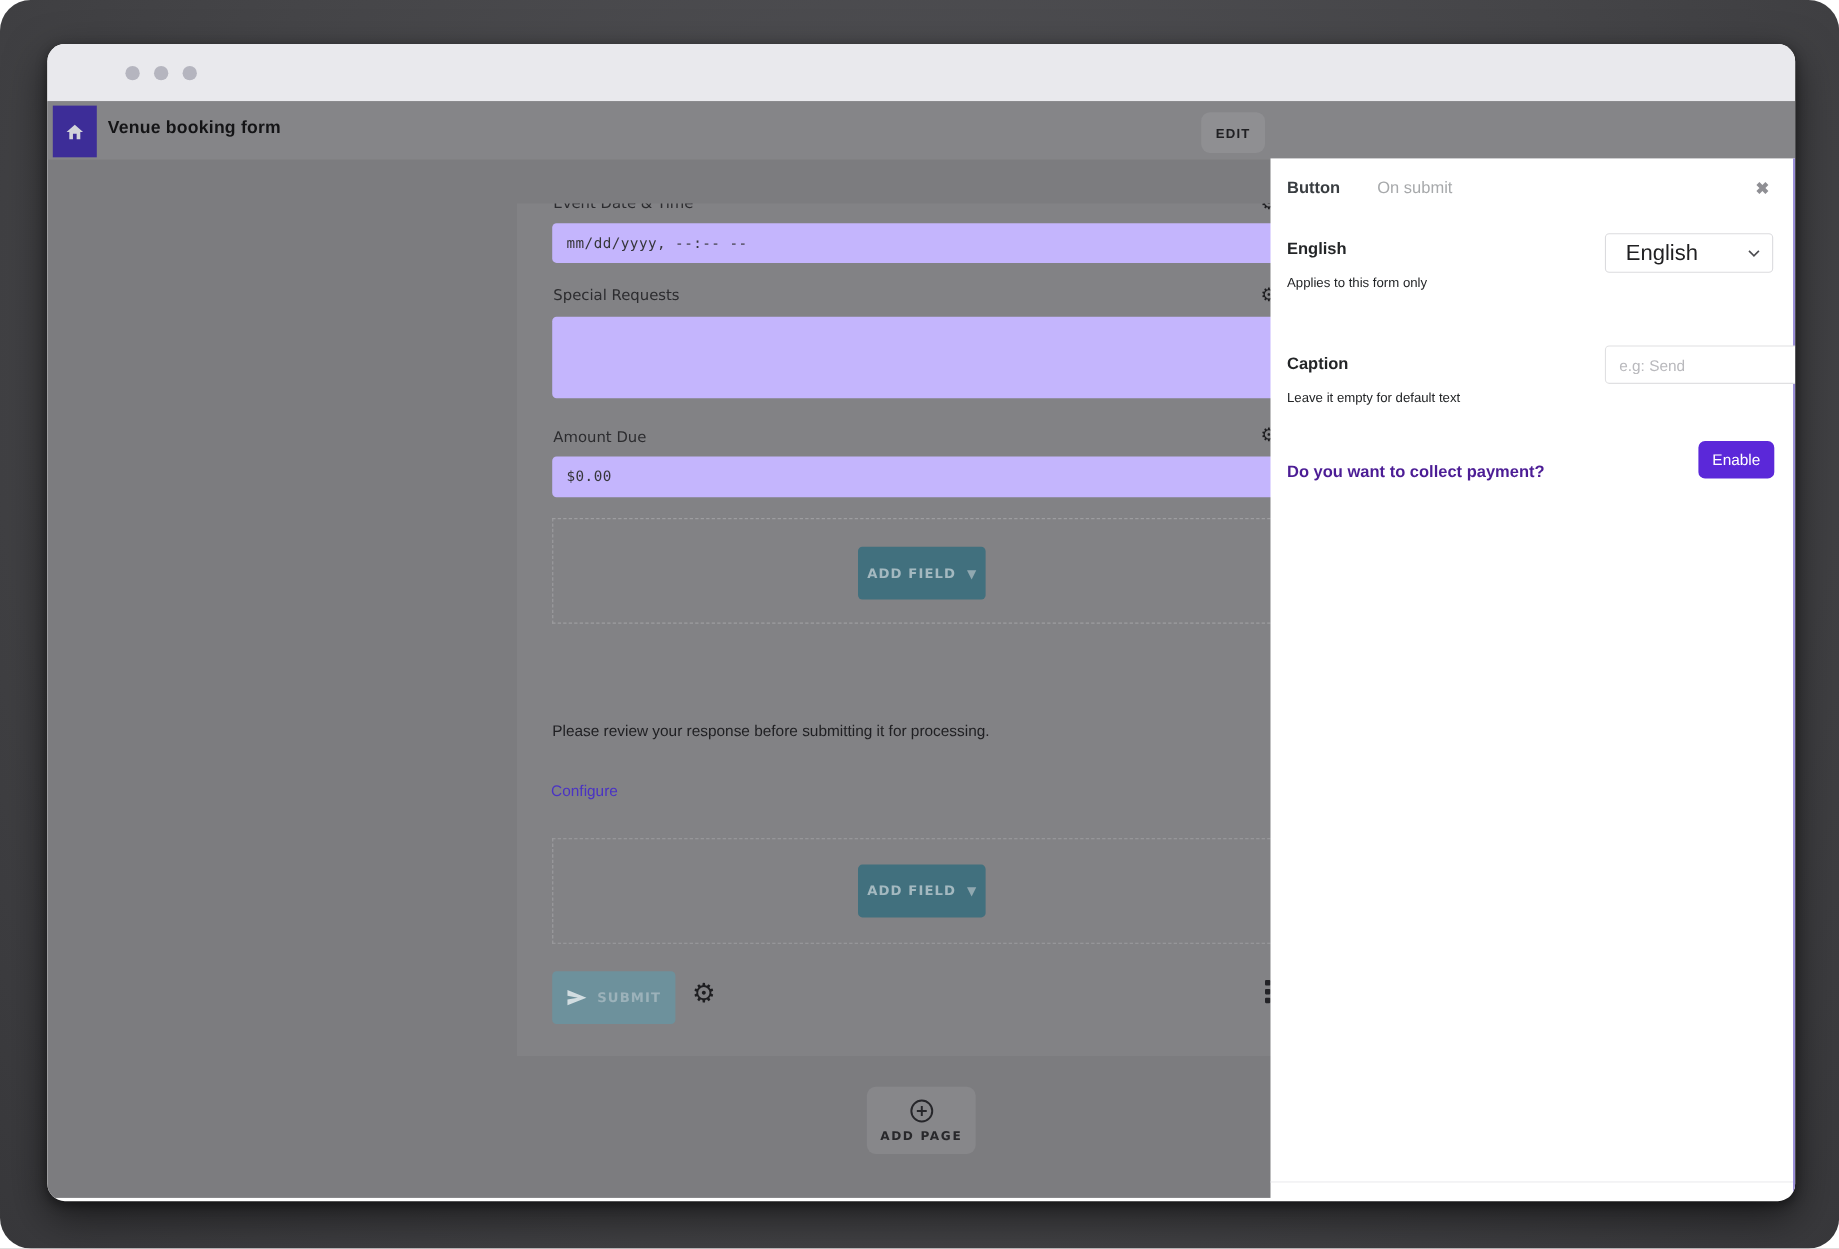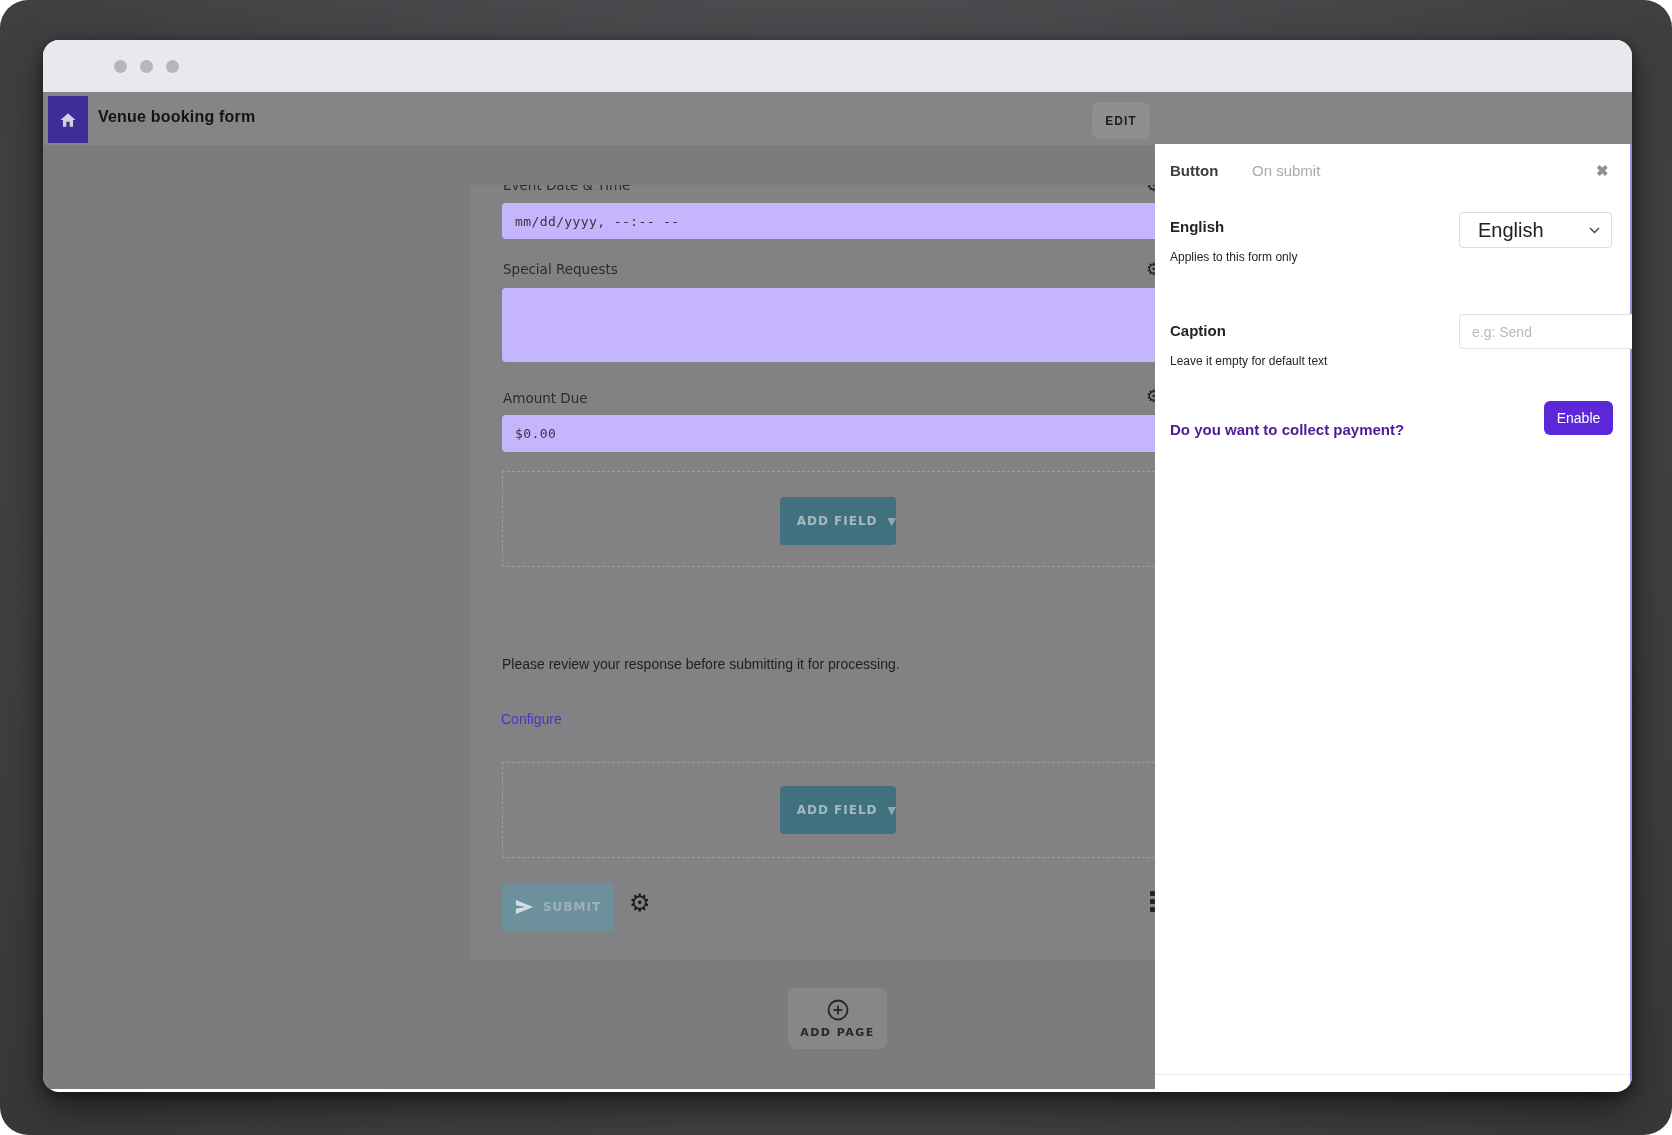--- a/index.html
+++ b/index.html
@@ -25,21 +25,21 @@
   
   .page{position:absolute;left:427px;top:93px;width:710px;height:775px;background:#828285;overflow:hidden;
         font-family:"DejaVu Sans",sans-serif;}
   .flabel{position:absolute;left:33px;font-size:13.5px;color:#2c2c2f;}
   .finput{position:absolute;left:32px;width:668px;background:#c4b5fd;border-radius:4px;
           font-family:"DejaVu Sans Mono",monospace;font-size:13px;color:#36363a;letter-spacing:.4px;
           display:flex;align-items:center;padding-left:13px;box-sizing:border-box;}
   .fieldgear{position:absolute;left:676px;font-size:17px;color:#212125;line-height:1;}
   .dashbox{position:absolute;left:32px;width:668px;height:96px;border:1px dashed #9d9da0;box-sizing:border-box;}
   .addfield{position:absolute;left:310px;width:116px;height:48px;background:#41707e;border-radius:4px;
-            display:flex;align-items:center;justify-content:flex-end;gap:10px;}
+            display:flex;align-items:center;justify-content:center;gap:10px;}
   .addfield .lbl{font-size:12px;font-weight:700;letter-spacing:1px;color:#a4b9c0;}
   .addfield .caret{font-size:11px;color:#90a8b0;}
   .revhead{position:absolute;left:33px;top:424px;font-size:30px;color:#2b2b2e;letter-spacing:.5px;}
   .gearglyph{color:#1e1e21;line-height:1;}
   .revdesc{position:absolute;left:32px;top:471px;font-family:"Liberation Sans",sans-serif;font-size:14px;color:#1f1f22;}
   .configure{position:absolute;left:31px;top:526px;font-family:"Liberation Sans",sans-serif;font-size:14px;color:#4a33c4;}
   .submitbtn{position:absolute;left:32px;top:698px;width:112px;height:48px;background:#6d919c;border-radius:4px;
              display:flex;align-items:center;justify-content:center;gap:9px;}
   .submitbtn .lbl{font-size:12px;font-weight:700;letter-spacing:1px;color:#9cb2ba;}
   .dotscol{position:absolute;left:680px;top:706px;display:flex;flex-direction:column;gap:3px;}

